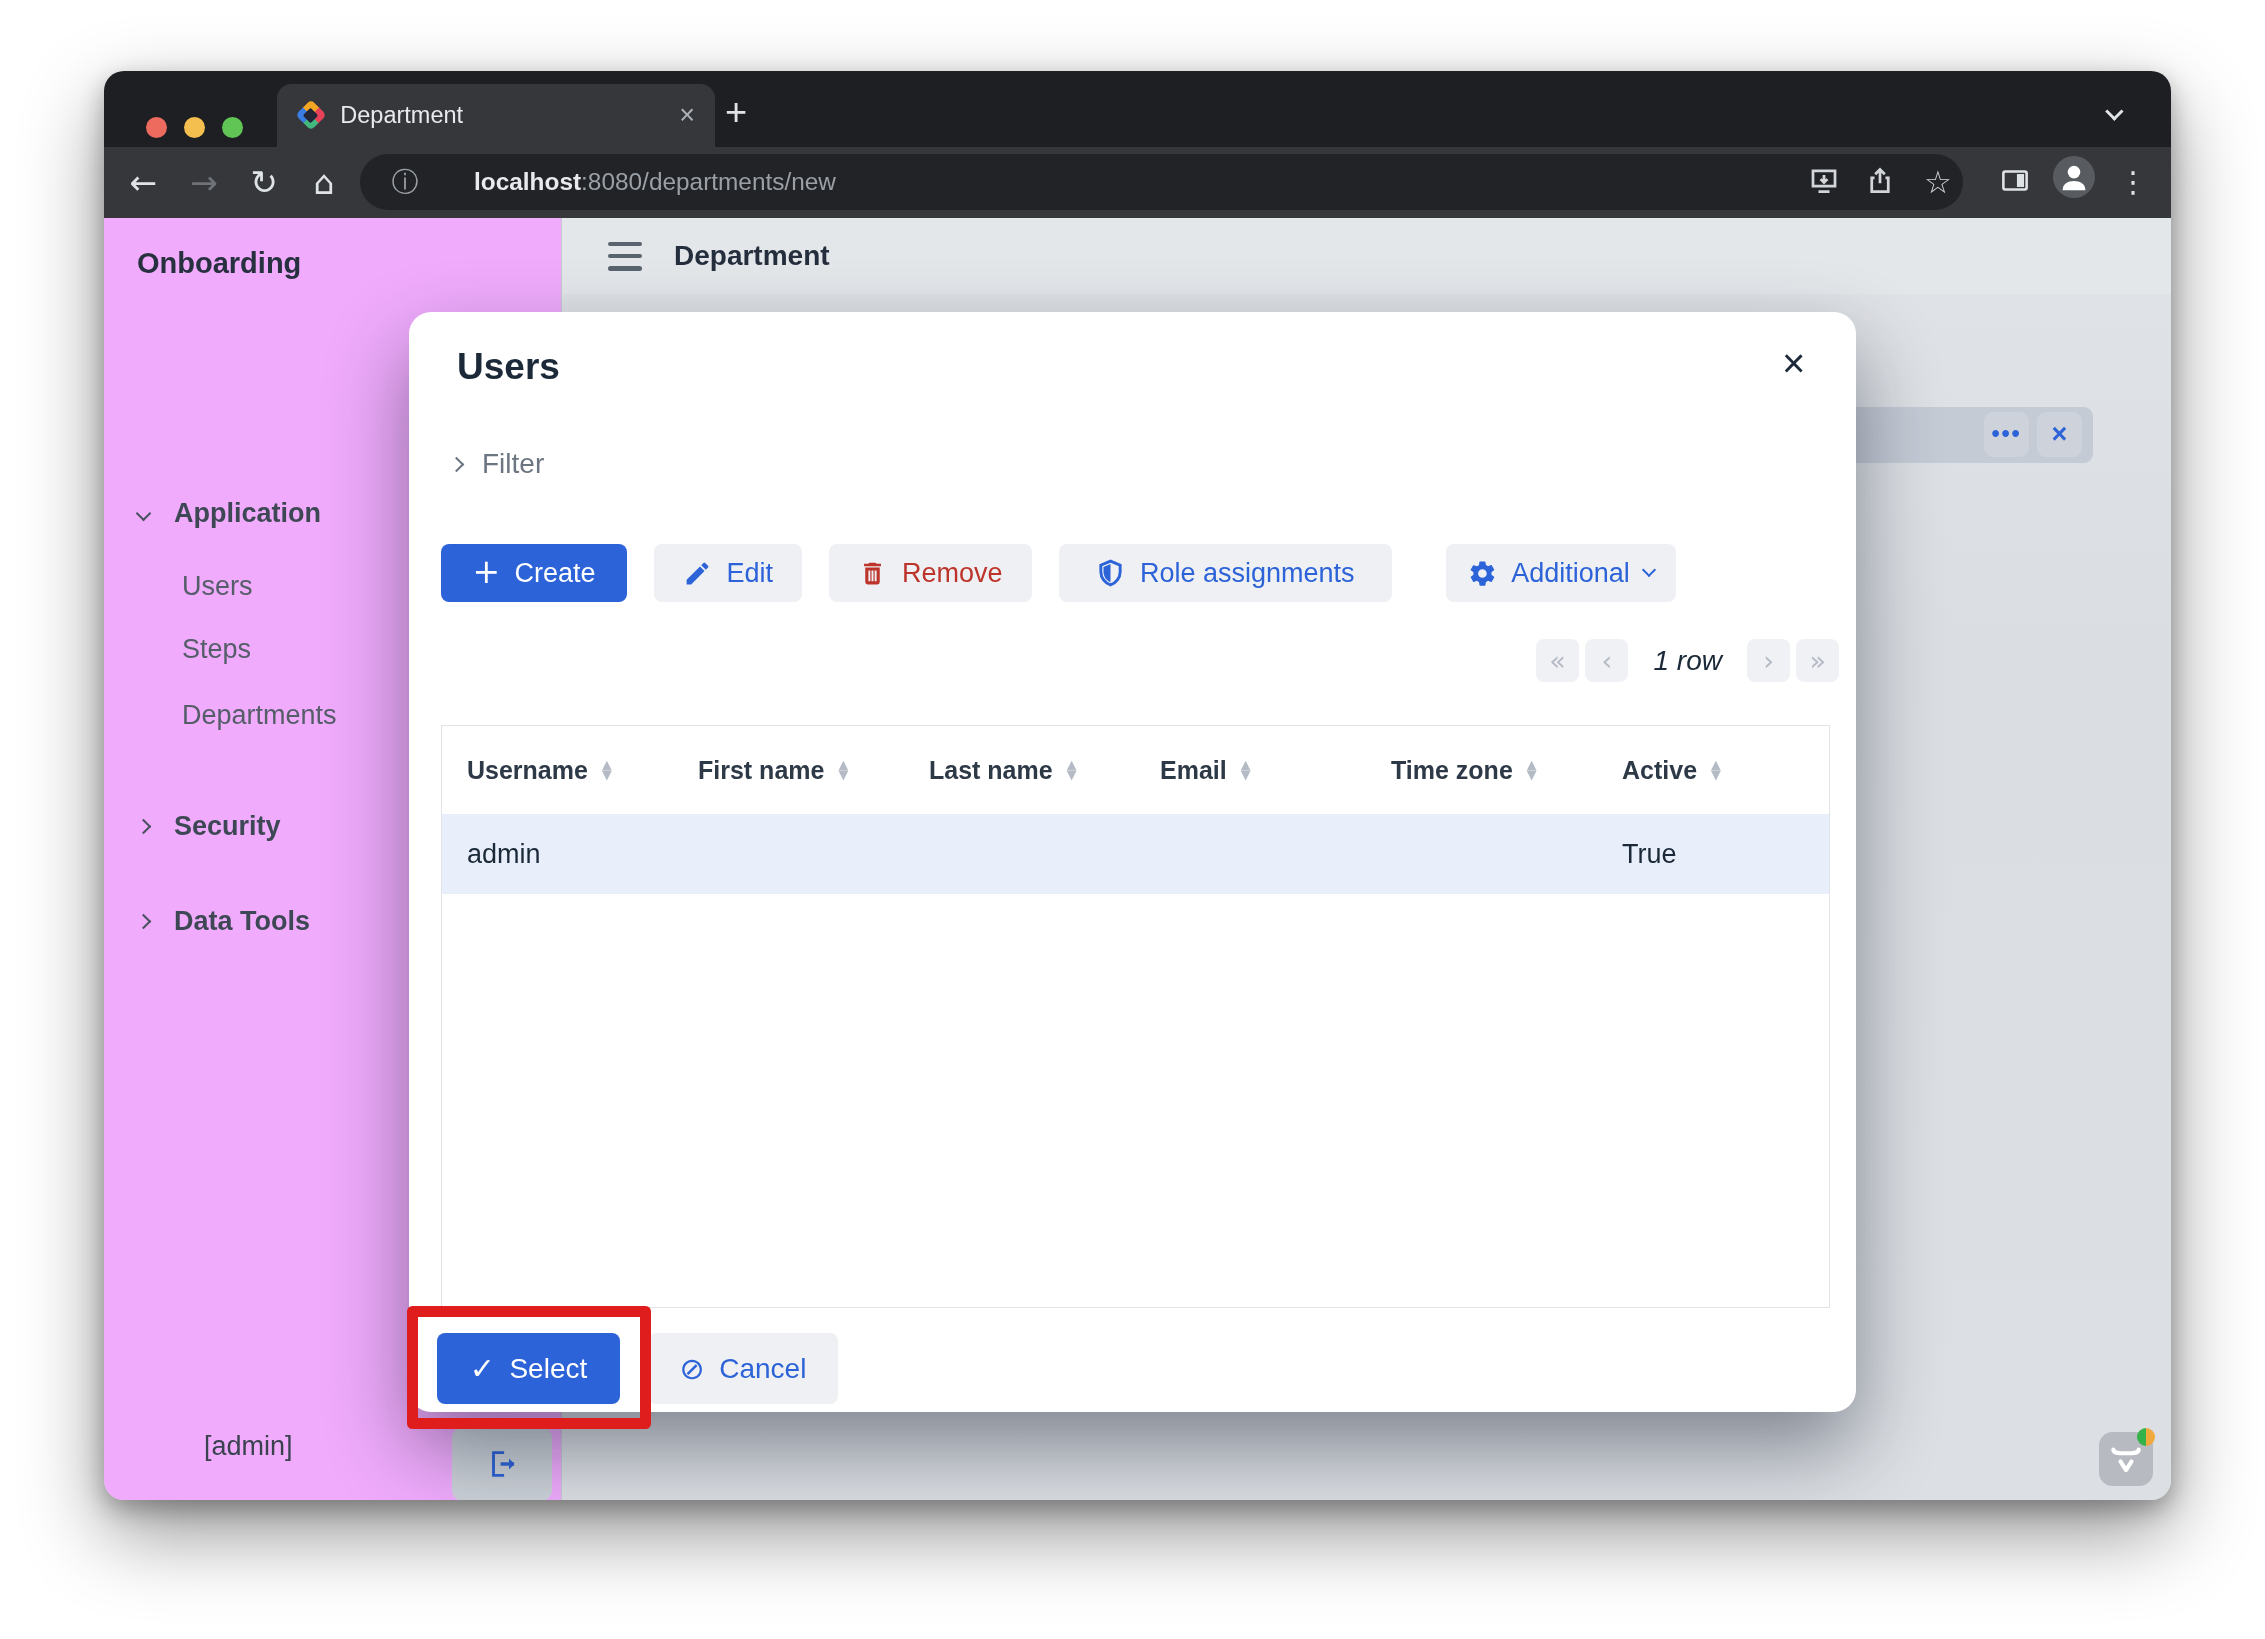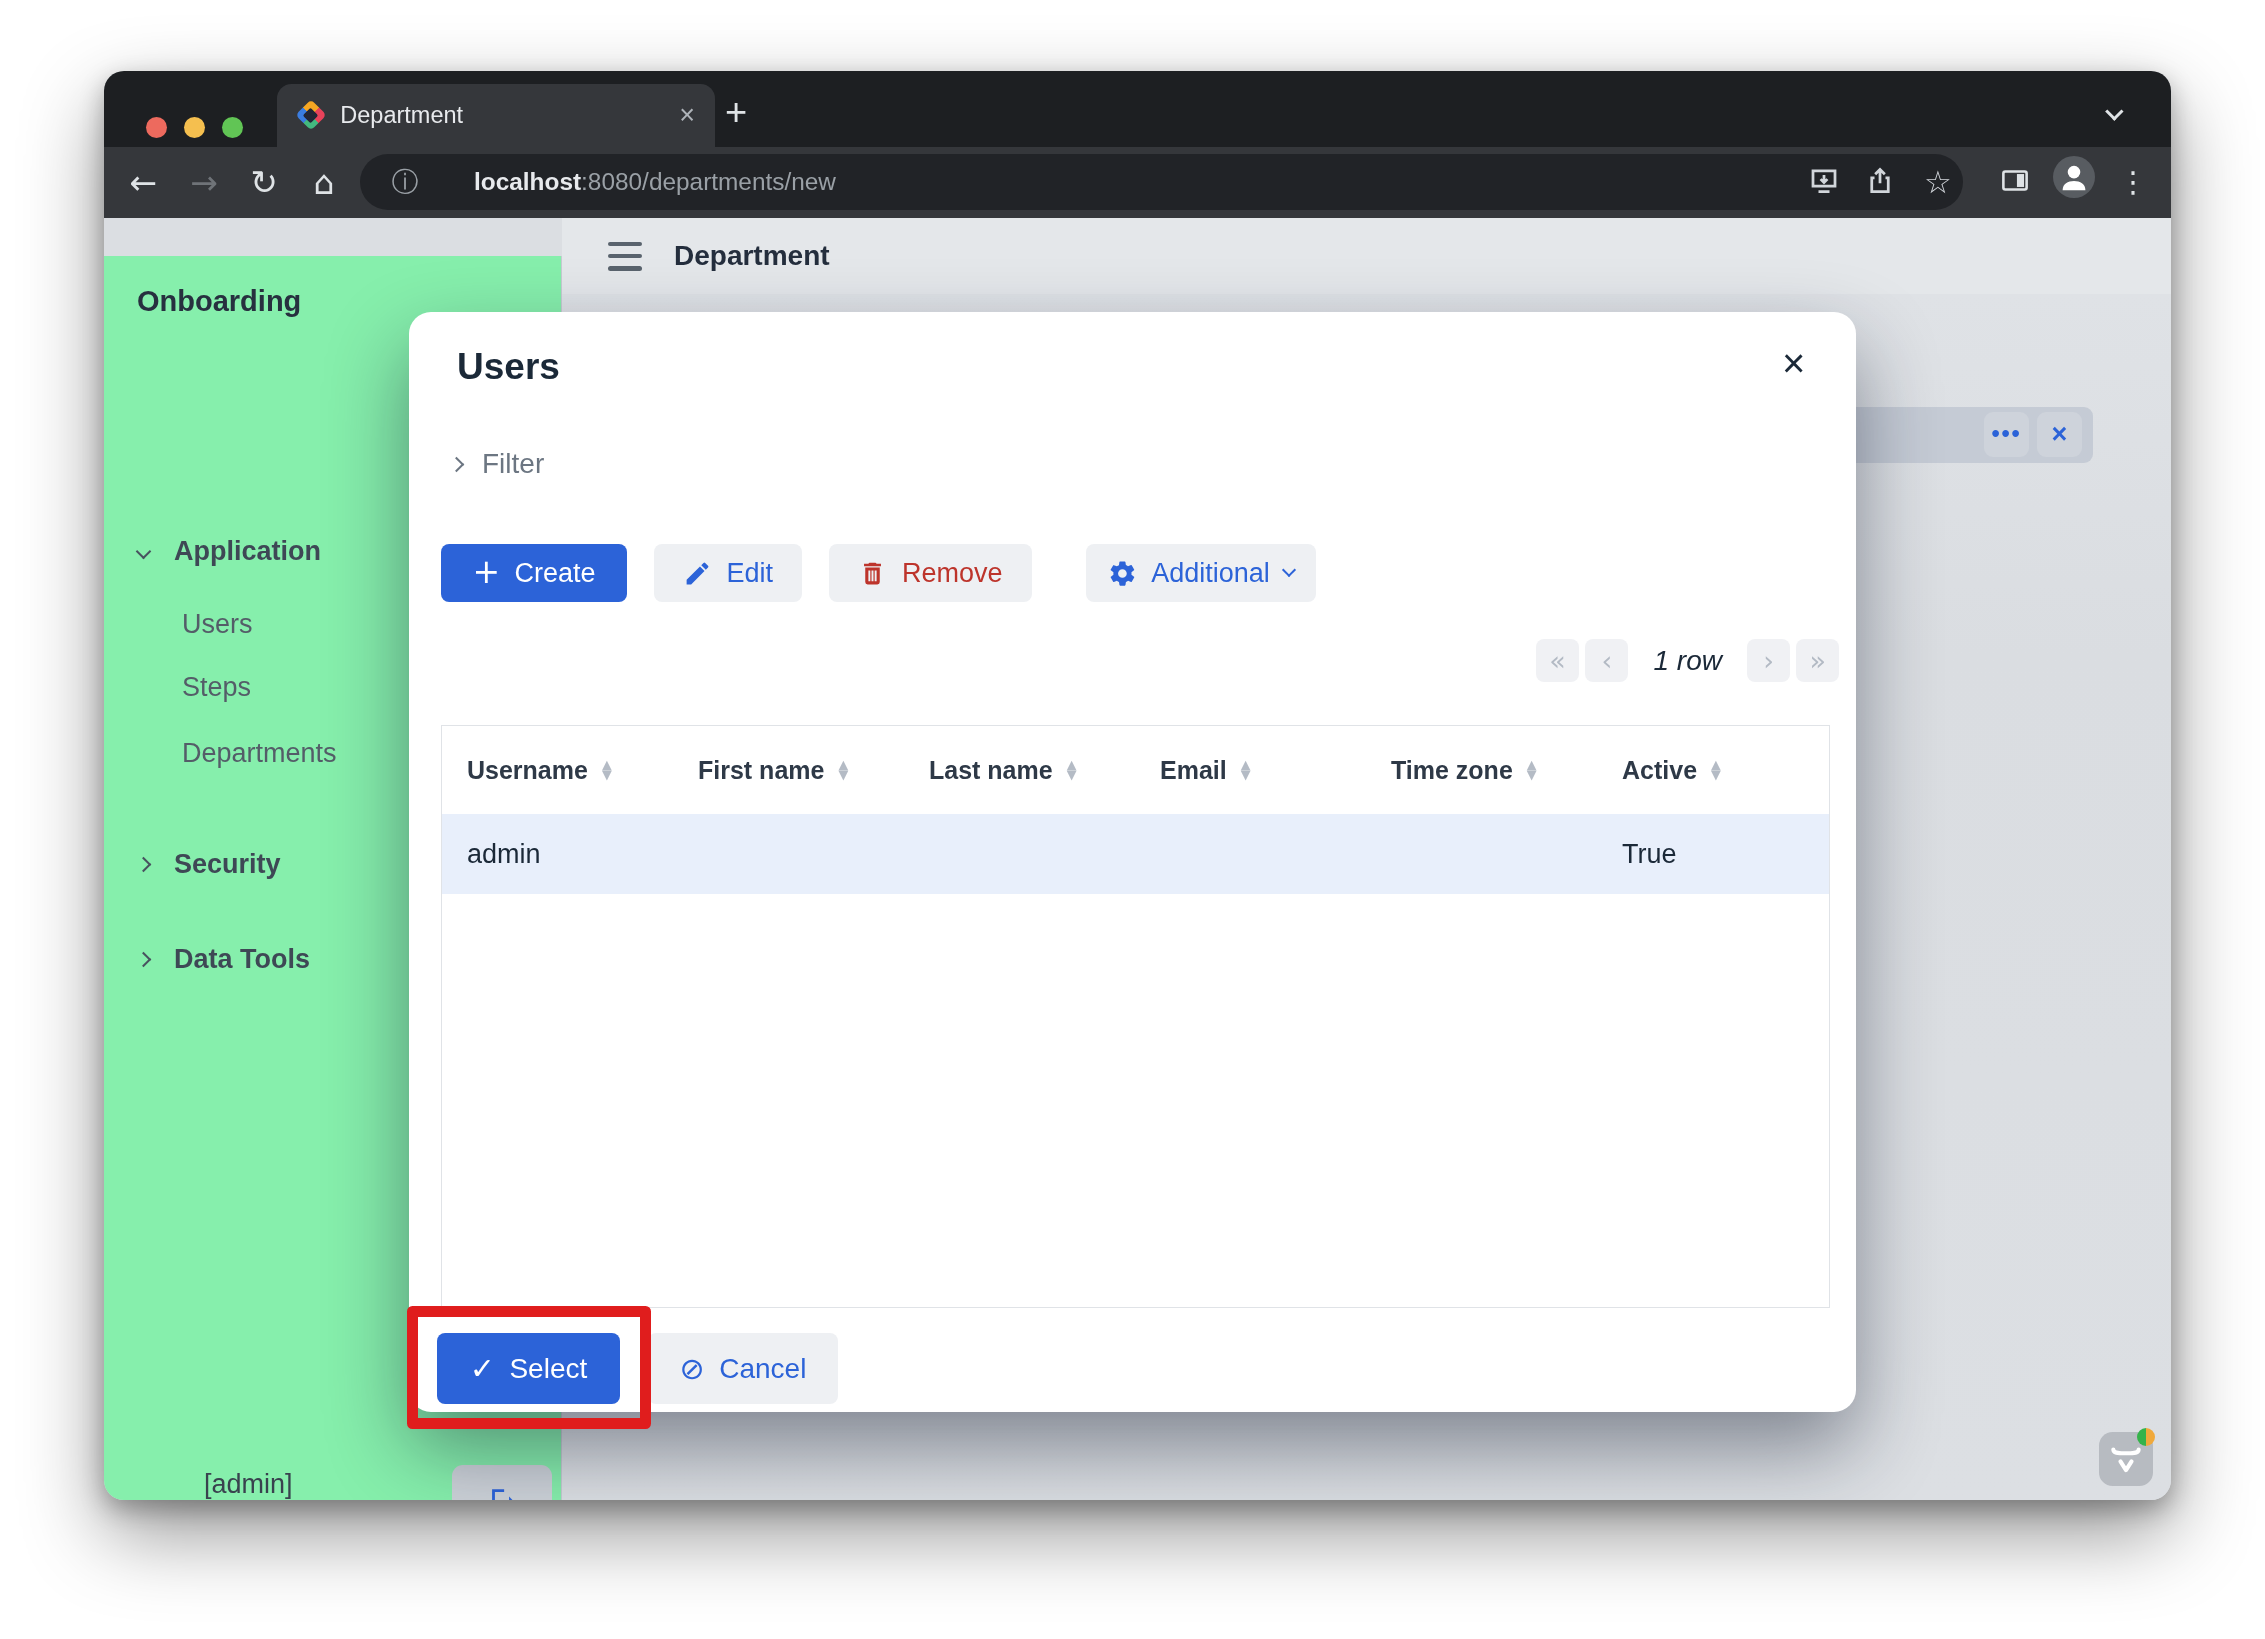--- a/index.html
+++ b/index.html
@@ -38,21 +38,21 @@
   .pill { position:absolute; left:256px; top:7.2px; width:1603px; height:56px; border-radius:28px; background:#212327; }
   .pill .info { left:45px; color:#9aa0a6; font-size:27px; }
   .url { position:absolute; left:74px; top:13.6px; font-size:24.4px; white-space:nowrap; }
   .url .host { color:#e8eaed; font-weight:700;margin-left:40px; } .url .rest { color:#9aa0a6; }
   .pill-ic { position:absolute; top:28px; transform:translate(-50%,-50%); color:#d2d6db; }
   .tool-svg { width:33px; height:33px; stroke:#d2d6db; fill:none; stroke-width:2; }
   .avatar { position:absolute; left:1949px; top:9px; width:42px; height:42px; border-radius:50%; background:#585c61; }
   .kebab { left:2029px; color:#dfe3e6; font-size:29px; }
 
   
-  .sidebar { position:absolute; left:0; top:147px; width:458px; height:1283px; background:#86efac; border-right:1.8px solid #c6cad1;margin-top:38px; }
+  .sidebar { position:absolute; left:0; top:147px; width:458px; height:1283px; background:#f0abfc; border-right:1.8px solid #c6cad1; }
   .sb-title { position:absolute; left:33px; top:45px; transform:translateY(-50%); font-size:29px; font-weight:700; color:#27303f; }
   .sb-item { position:absolute; left:0; width:100%; height:51px; display:flex; align-items:center; }
   .sb-item .chev { color:#48525f; margin-left:34px; width:11px; height:11px; border-width:2.7px; flex:0 0 auto; }
   .sb-label { font-size:27px; color:#3e4855; font-weight:700; margin-left:25px; }
   .sb-sub { position:absolute; left:78px; transform:translateY(-50%); font-size:27px; color:#545d68; }
   .sb-footer-user { position:absolute; left:100px; top:1228px; transform:translateY(-50%); font-size:27px; color:#39424e; }
   .logout-btn { position:absolute; left:348px; top:1209px; width:100px; height:74px; border-radius:11px; background:#cdd2d8;
                 display:flex; align-items:center; justify-content:center; }
 
   .main-header { position:absolute; left:458px; top:147px; width:1609px; height:77px; background:#e4e7ea; border-bottom:1.8px solid #cdd1d7; }
@@ -240,20 +240,27 @@
               <path d="M3 17.25V21h3.75L17.8 9.94l-3.75-3.75L3 17.25zM20.7 7.04a1 1 0 0 0 0-1.41l-2.34-2.34a1 1 0 0 0-1.41 0l-1.83 1.83 3.75 3.75 1.83-1.83z"></path>
             </svg>
           <span>Edit</span>
         </div>
         <div class="btn btn-sec btn-danger w-remove">
           <svg viewBox="0 0 24 24" fill="#bd342b">
               <path d="M6 19a2 2 0 0 0 2 2h8a2 2 0 0 0 2-2V7H6v12zM8.6 9.5h1.6v9H8.6zm2.6 0h1.6v9h-1.6zm2.6 0h1.6v9h-1.6zM15.5 4l-1-1h-5l-1 1H5v2h14V4z"></path>
             </svg>
           <span>Remove</span>
         </div>
+        <div class="btn btn-sec w-roles">
+          <svg viewBox="0 0 24 24">
+              <path d="M12 1.8 4 5.2v5.3c0 5 3.4 9.6 8 11 4.6-1.4 8-6 8-11V5.2l-8-3.4z" fill="none" stroke="#2c63d8" stroke-width="2.4"></path>
+              <path d="M12 4.1v15.1c-3.4-1.3-5.8-4.9-5.8-8.7V6.6L12 4.1z" fill="#2c63d8"></path>
+            </svg>
+          <span>Role assignments</span>
+        </div>
         <div class="btn btn-sec w-add">
           <svg viewBox="0 0 24 24" fill="#2c63d8">
               <path d="M19.4 13c.04-.33.06-.66.06-1s-.02-.67-.06-1l2.1-1.65a.5.5 0 0 0 .12-.64l-2-3.46a.5.5 0 0 0-.6-.22l-2.49 1a7.3 7.3 0 0 0-1.73-1l-.38-2.65A.49.49 0 0 0 13.93 2h-4a.49.49 0 0 0-.49.42l-.38 2.65c-.63.26-1.2.6-1.73 1l-2.49-1a.5.5 0 0 0-.6.22l-2 3.46a.5.5 0 0 0 .12.64L4.5 11c-.04.33-.06.66-.06 1s.02.67.06 1l-2.1 1.65a.5.5 0 0 0-.12.64l2 3.46c.13.22.39.31.6.22l2.49-1c.53.4 1.1.74 1.73 1l.38 2.65c.04.24.25.42.49.42h4c.24 0 .45-.18.49-.42l.38-2.65c.63-.26 1.2-.6 1.73-1l2.49 1c.21.09.47 0 .6-.22l2-3.46a.5.5 0 0 0-.12-.64L19.4 13zm-7.47 2.6a3.6 3.6 0 1 1 0-7.2 3.6 3.6 0 0 1 0 7.2z"></path>
             </svg>
           <span>Additional</span>
           <span class="chev down" style="color:#2c63d8;"></span>
         </div>
       </div>
 
       <div class="m-pager">

